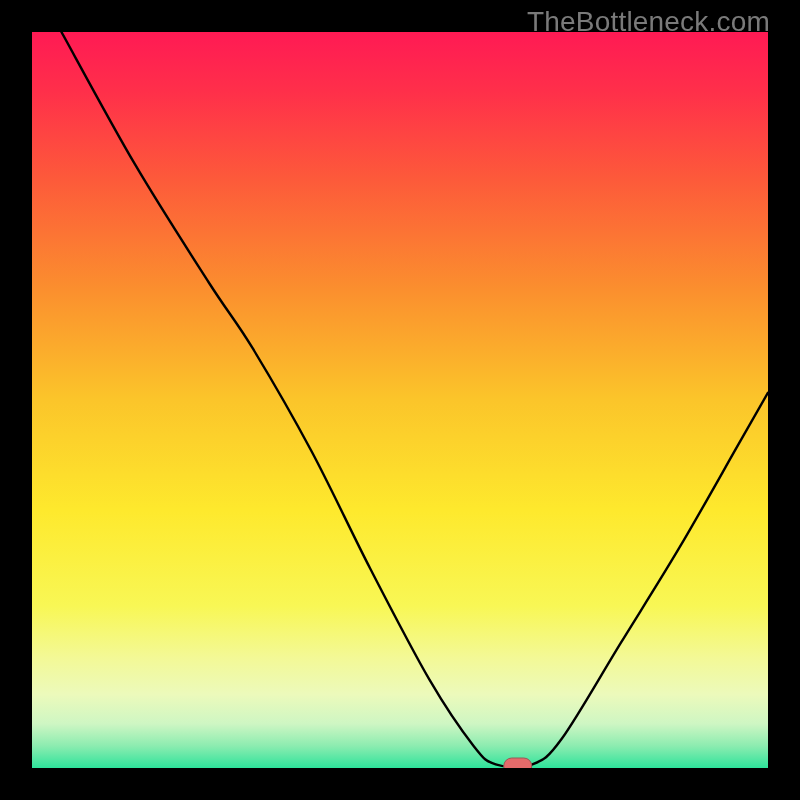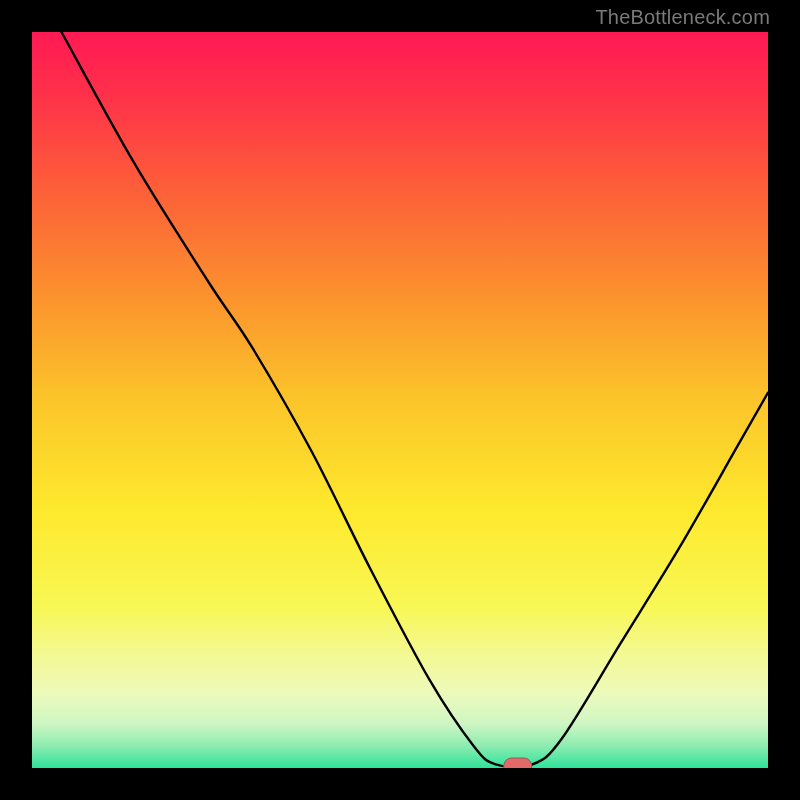--- a/index.html
+++ b/index.html
@@ -22,21 +22,21 @@
     left: 32px;
     top: 32px;
     width: 736px;
     height: 736px;
   }
   .watermark {
     position: absolute;
     top: 6px;
     right: 30px;
     font-family: Arial, Helvetica, sans-serif;
-    font-size: 20px;
+    font-size: 28px;
     font-weight: 500;
     color: #7a7a7a;
     letter-spacing: 0.2px;
   }
   svg { display: block; }
 </style>
 </head>
 <body>
 
 <div class="frame">

